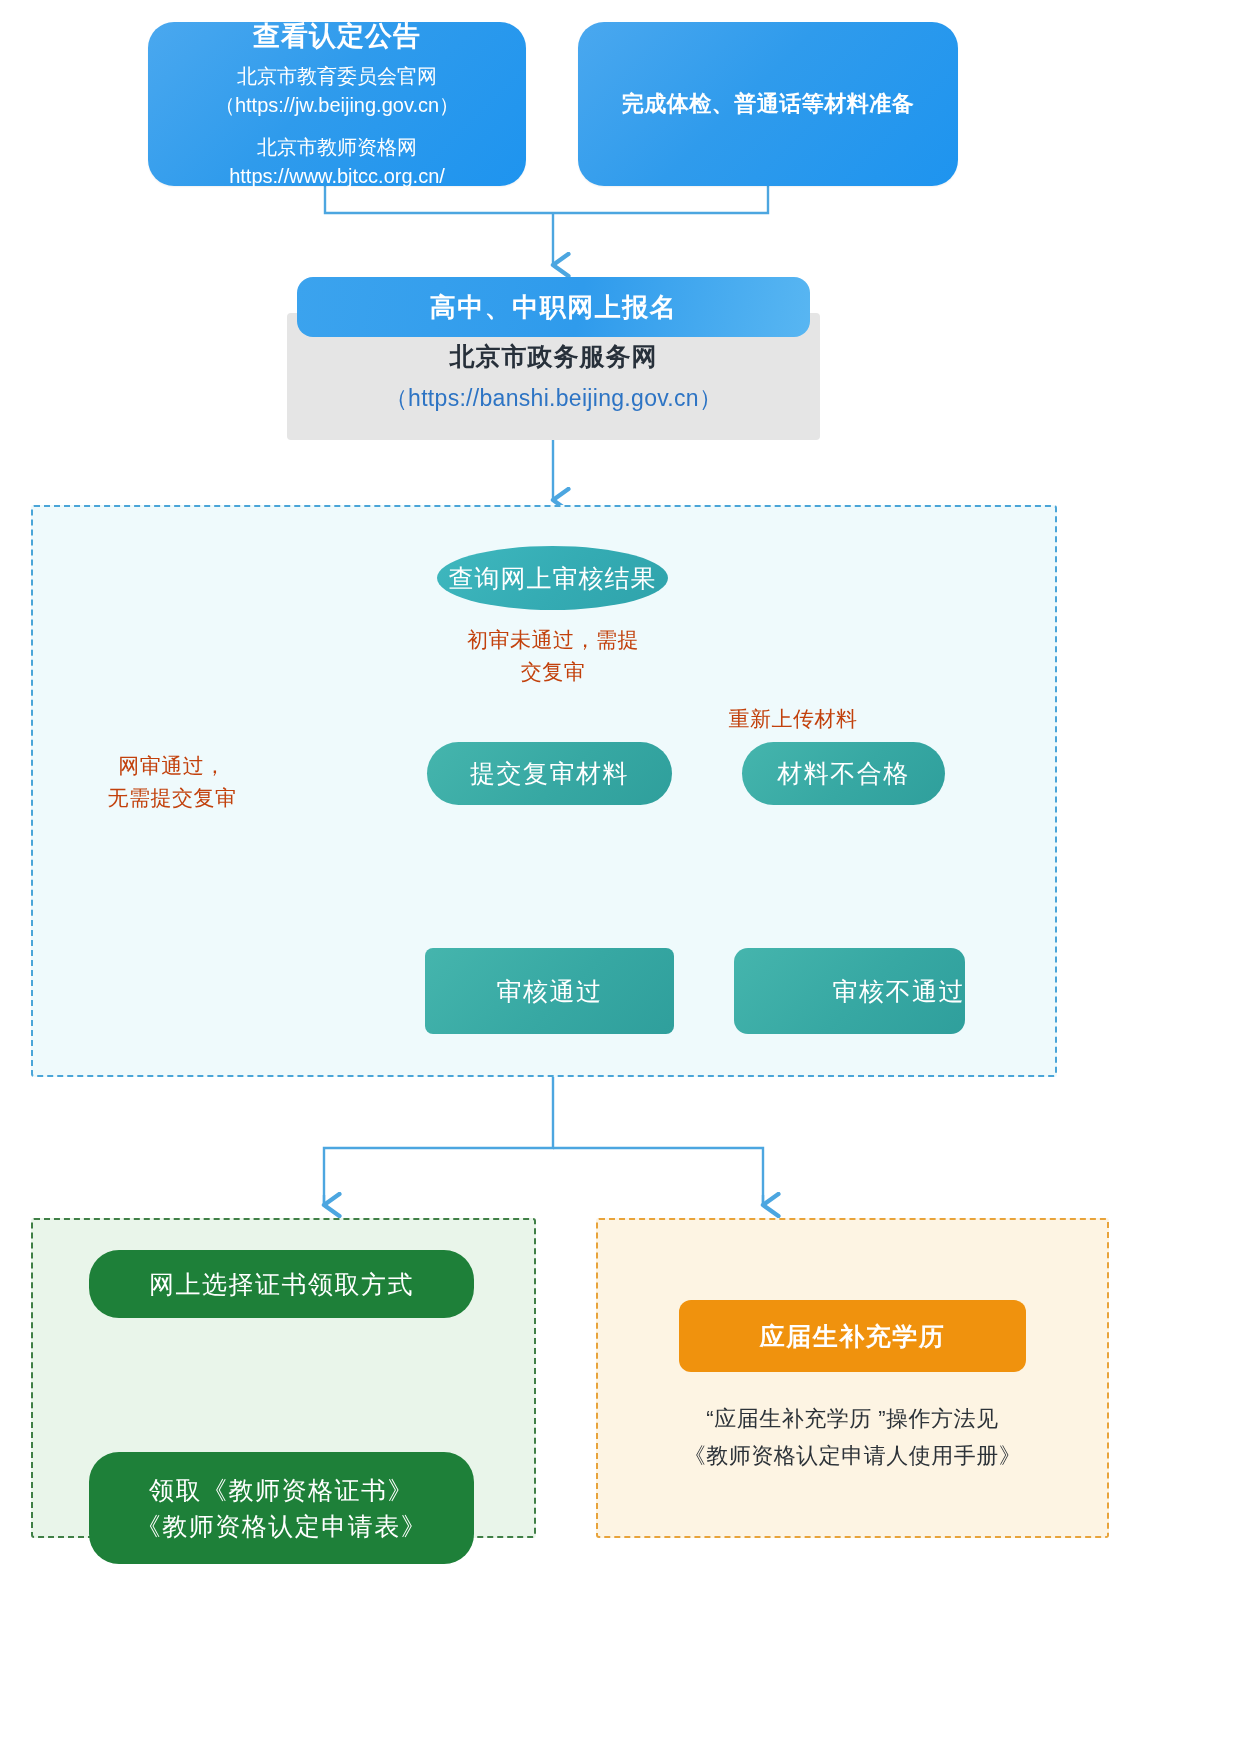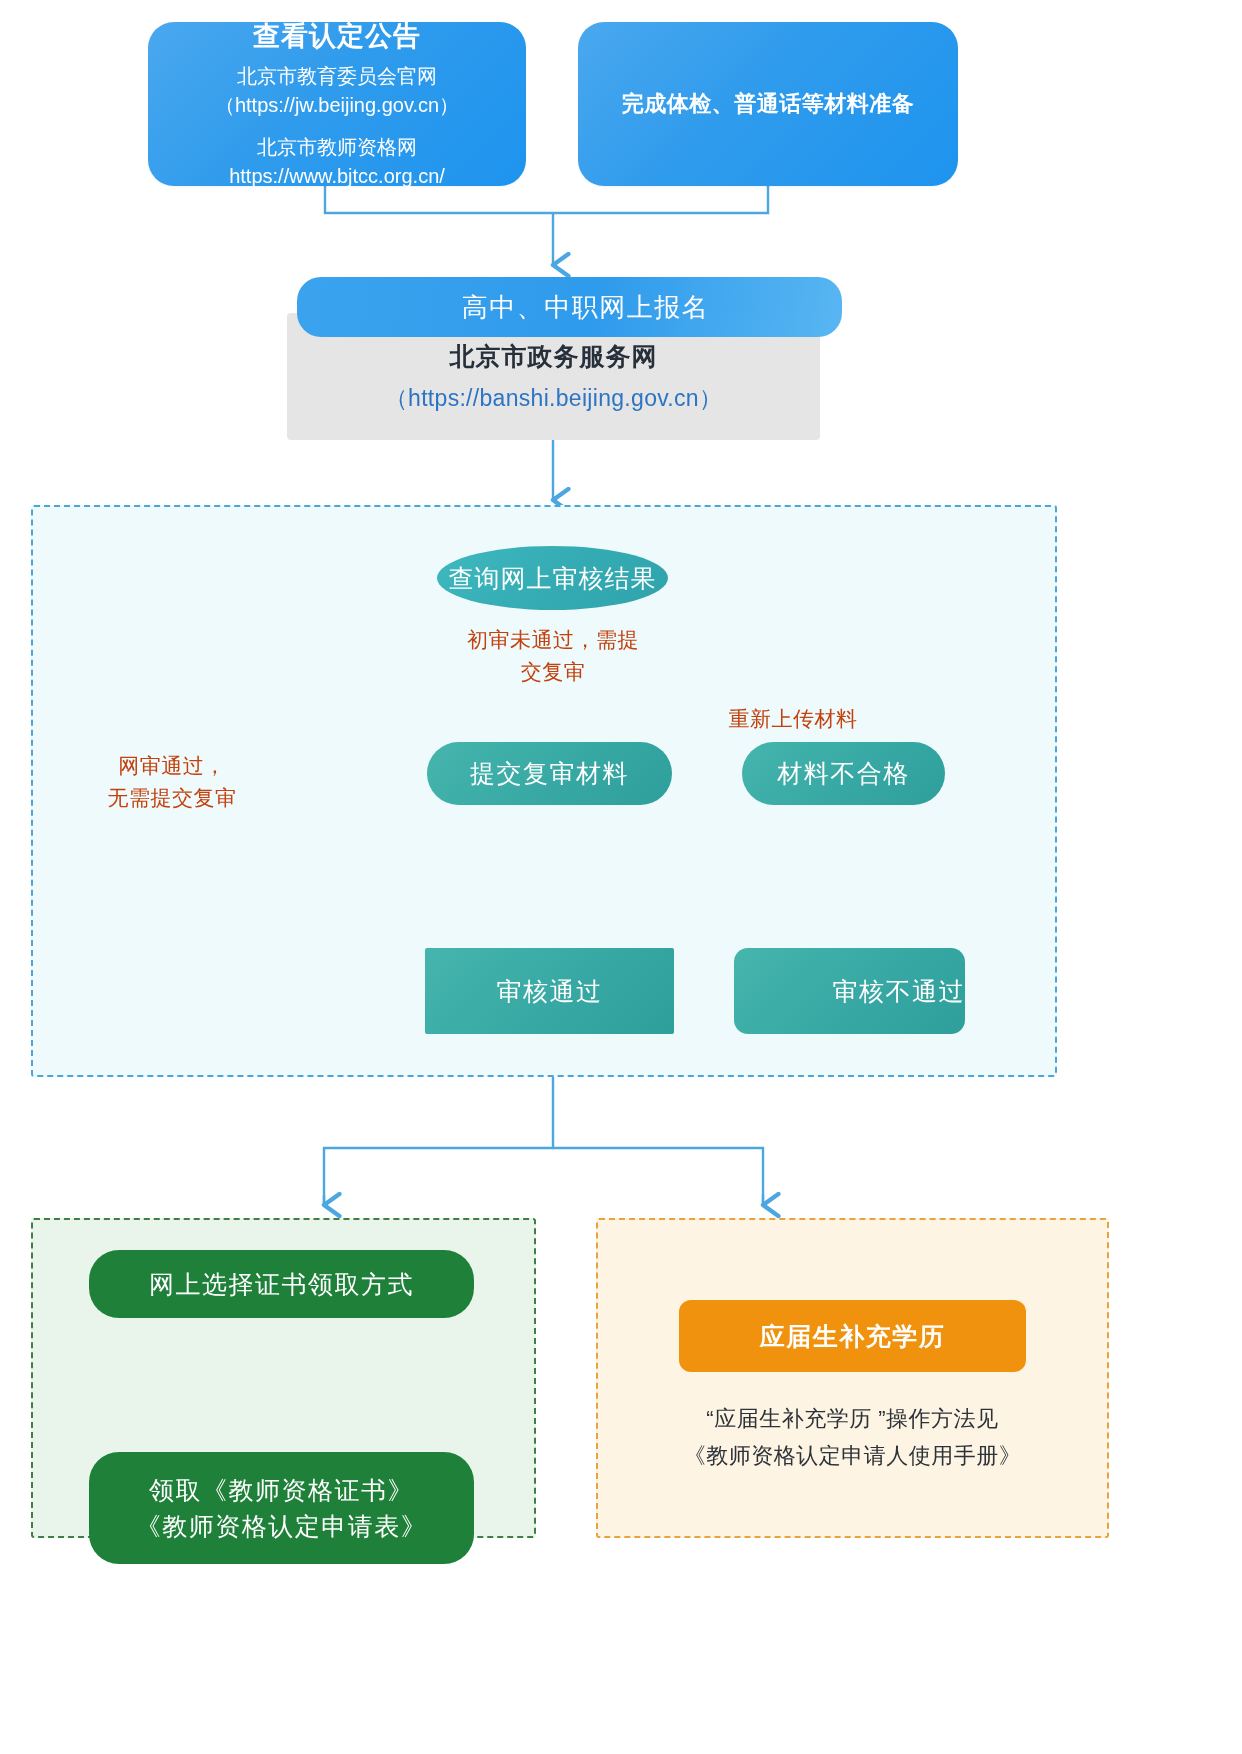--- a/index.html
+++ b/index.html
@@ -22,24 +22,24 @@
     box-shadow:0 1px 2px rgba(0,0,0,0.06);
   }
   .bluebox .t1{font-size:27px;font-weight:bold;line-height:1.35;letter-spacing:1px;}
   .bluebox .t2{font-size:20px;line-height:1.42;font-weight:normal;}
   .bluebox .t3{font-size:22px;font-weight:bold;line-height:1.4;letter-spacing:.5px;}
 
   
   .reg-wrap{position:absolute;}
   .reg-head{
     position:absolute;left:0;top:0;
-    border-radius:24px;
+    border-radius:16px;
     background:linear-gradient(100deg,#3ba3ee 0%,#2f9bec 55%,#58b6f2 100%);
-    color:#fff;font-size:26px;font-weight:normal;letter-spacing:1.5px;
-    display:flex;align-items:center;justify-content:center;padding-left:32px;
+    color:#fff;font-size:26px;font-weight:bold;letter-spacing:1.5px;
+    display:flex;align-items:center;justify-content:center;
   }
   .reg-body{
     position:absolute;left:0;
     background:#e5e5e5;
     display:flex;flex-direction:column;align-items:center;justify-content:center;
     border-radius:4px;
   }
   .reg-body .b1{font-size:25px;font-weight:bold;color:#27303a;letter-spacing:1px;}
   .reg-body .b2{font-size:23px;color:#2d74c4;margin-top:10px;letter-spacing:.3px;}
 
@@ -168,21 +168,21 @@
   <div class="label" style="left:82px;top:750px;width:180px;">网审通过，<br>无需提交复审</div>
 
   <div class="node tealbox" style="left:427px;top:742px;width:245px;height:63px;">
     <span>提交复审材料</span>
   </div>
 
   <div class="node tealbox" style="left:742px;top:742px;width:203px;height:63px;">
     <span>材料不合格</span>
   </div>
 
-  <div class="node tealbox" style="left:425px;top:948px;width:249px;height:86px;border-radius:2px;">
+  <div class="node tealbox" style="left:425px;top:948px;width:249px;height:86px;border-radius:8px;">
     <span>审核通过</span>
   </div>
 
   <div class="node tealbox" style="left:734px;top:948px;width:231px;height:86px;border-radius:14px;justify-content:flex-end;">
     <span>审核不通过</span>
   </div>
 
   <div class="dashbox dash-green" style="left:31px;top:1218px;width:505px;height:320px;"></div>
 
   <div class="node greenbox" style="left:89px;top:1250px;width:385px;height:68px;">

